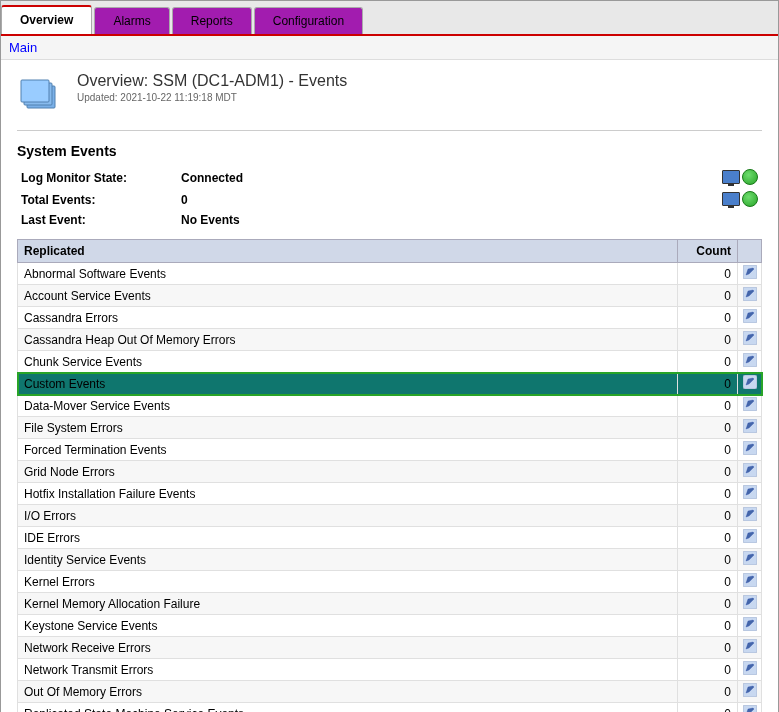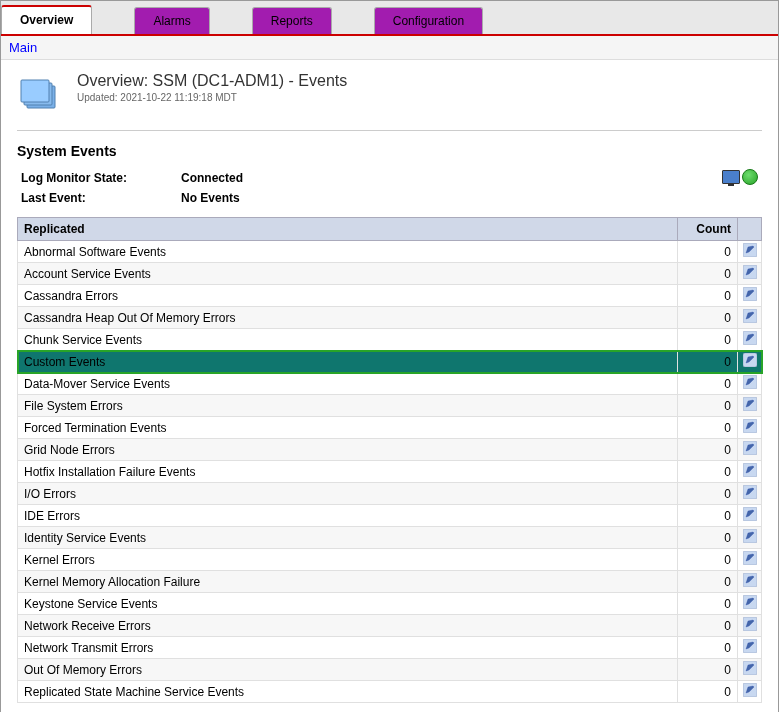--- a/index.html
+++ b/index.html
@@ -17,21 +17,20 @@
       min-height: 712px;
       background: #fff;
     }
     
     .tabs-bar {
       display: flex;
       align-items: flex-end;
       background: #e8e8e8;
       border-bottom: 2px solid #c00;
       padding-top: 4px;
-      gap: 40px;
     }
     .tab {
       padding: 6px 18px;
       border: 1px solid #aaa;
       background: #a21caf;
       cursor: pointer;
       font-size: 12px;
       margin-right: 2px;
       border-bottom: none;
       border-radius: 3px 3px 0 0;
@@ -227,20 +226,30 @@
           <td class="status-label">Log Monitor State:</td>
           <td class="status-value">Connected</td>
           <td class="status-icon-cell">
             <div class="status-icons">
               <span class="icon-monitor"></span>
               <span class="icon-green-circle"></span>
             </div>
           </td>
         </tr>
         <tr>
+          <td class="status-label">Total Events:</td>
+          <td class="status-value">0</td>
+          <td class="status-icon-cell">
+            <div class="status-icons">
+              <span class="icon-monitor"></span>
+              <span class="icon-green-circle"></span>
+            </div>
+          </td>
+        </tr>
+        <tr>
           <td class="status-label">Last Event:</td>
           <td class="status-value">No Events</td>
           <td class="status-icon-cell"></td>
         </tr>
       </tbody>
     </table>
 
     <table class="events-table">
       <thead>
         <tr>

